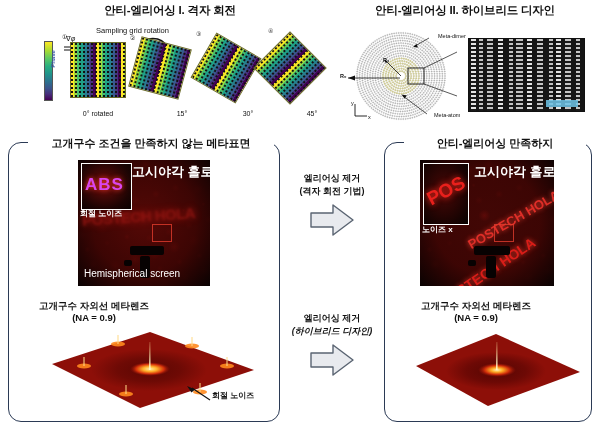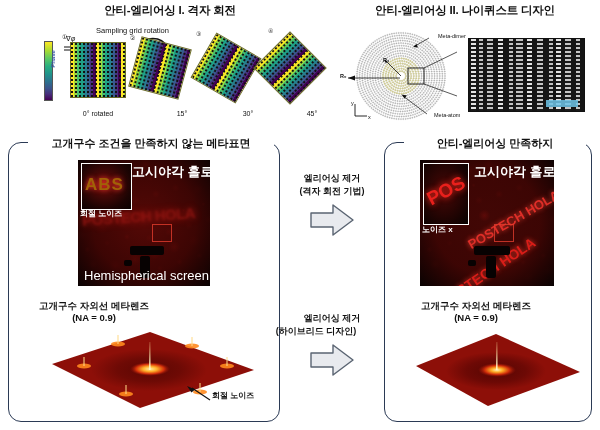--- a/index.html
+++ b/index.html
@@ -83,21 +83,21 @@
     <div class="tilelabel" style="left: 140px; top: 110px; width: 84px;">15°</div>
     <div class="circnum" style="left: 130px; top: 34px;">②</div>
     <div class="tile" style="left: 200px; top: 42px; width: 52px; height: 52px; transform: rotate(30deg); background: radial-gradient(circle at 1.1px 1.1px, rgb(17, 17, 17) 0.85px, transparent 1px) 0px 0px / 4px 4px, linear-gradient(to right, rgb(253, 231, 37) 0%, rgb(253, 231, 37) 6.25%, rgb(159, 218, 58) 6.25%, rgb(159, 218, 58) 12.5%, rgb(74, 193, 109) 12.5%, rgb(74, 193, 109) 18.75%, rgb(31, 161, 135) 18.75%, rgb(31, 161, 135) 25%, rgb(39, 127, 142) 25%, rgb(39, 127, 142) 31.25%, rgb(54, 92, 141) 31.25%, rgb(54, 92, 141) 37.5%, rgb(70, 50, 126) 37.5%, rgb(70, 50, 126) 43.75%, rgb(68, 1, 84) 43.75%, rgb(68, 1, 84) 50%, rgb(253, 231, 37) 50%, rgb(253, 231, 37) 56.25%, rgb(159, 218, 58) 56.25%, rgb(159, 218, 58) 62.5%, rgb(74, 193, 109) 62.5%, rgb(74, 193, 109) 68.75%, rgb(31, 161, 135) 68.75%, rgb(31, 161, 135) 75%, rgb(39, 127, 142) 75%, rgb(39, 127, 142) 81.25%, rgb(54, 92, 141) 81.25%, rgb(54, 92, 141) 87.5%, rgb(70, 50, 126) 87.5%, rgb(70, 50, 126) 93.75%, rgb(68, 1, 84) 93.75%, rgb(68, 1, 84) 100%, rgb(253, 231, 37) 100%, rgb(253, 231, 37) 106.25%, rgb(159, 218, 58) 106.25%, rgb(159, 218, 58) 112.5%, rgb(74, 193, 109) 112.5%, rgb(74, 193, 109) 118.75%, rgb(31, 161, 135) 118.75%, rgb(31, 161, 135) 125%, rgb(39, 127, 142) 125%, rgb(39, 127, 142) 131.25%, rgb(54, 92, 141) 131.25%, rgb(54, 92, 141) 137.5%, rgb(70, 50, 126) 137.5%, rgb(70, 50, 126) 143.75%, rgb(68, 1, 84) 143.75%, rgb(68, 1, 84) 150%);"></div>
     <div class="tilelabel" style="left: 206px; top: 110px; width: 84px;">30°</div>
     <div class="circnum" style="left: 196px; top: 30px;">③</div>
     <div class="tile" style="left: 264px; top: 42px; width: 52px; height: 52px; transform: rotate(45deg); background: radial-gradient(circle at 1.1px 1.1px, rgb(17, 17, 17) 0.85px, transparent 1px) 0px 0px / 4px 4px, linear-gradient(to right, rgb(253, 231, 37) 0%, rgb(253, 231, 37) 6.25%, rgb(159, 218, 58) 6.25%, rgb(159, 218, 58) 12.5%, rgb(74, 193, 109) 12.5%, rgb(74, 193, 109) 18.75%, rgb(31, 161, 135) 18.75%, rgb(31, 161, 135) 25%, rgb(39, 127, 142) 25%, rgb(39, 127, 142) 31.25%, rgb(54, 92, 141) 31.25%, rgb(54, 92, 141) 37.5%, rgb(70, 50, 126) 37.5%, rgb(70, 50, 126) 43.75%, rgb(68, 1, 84) 43.75%, rgb(68, 1, 84) 50%, rgb(253, 231, 37) 50%, rgb(253, 231, 37) 56.25%, rgb(159, 218, 58) 56.25%, rgb(159, 218, 58) 62.5%, rgb(74, 193, 109) 62.5%, rgb(74, 193, 109) 68.75%, rgb(31, 161, 135) 68.75%, rgb(31, 161, 135) 75%, rgb(39, 127, 142) 75%, rgb(39, 127, 142) 81.25%, rgb(54, 92, 141) 81.25%, rgb(54, 92, 141) 87.5%, rgb(70, 50, 126) 87.5%, rgb(70, 50, 126) 93.75%, rgb(68, 1, 84) 93.75%, rgb(68, 1, 84) 100%, rgb(253, 231, 37) 100%, rgb(253, 231, 37) 106.25%, rgb(159, 218, 58) 106.25%, rgb(159, 218, 58) 112.5%, rgb(74, 193, 109) 112.5%, rgb(74, 193, 109) 118.75%, rgb(31, 161, 135) 118.75%, rgb(31, 161, 135) 125%, rgb(39, 127, 142) 125%, rgb(39, 127, 142) 131.25%, rgb(54, 92, 141) 131.25%, rgb(54, 92, 141) 137.5%, rgb(70, 50, 126) 137.5%, rgb(70, 50, 126) 143.75%, rgb(68, 1, 84) 143.75%, rgb(68, 1, 84) 150%);"></div>
     <div class="tilelabel" style="left: 270px; top: 110px; width: 84px;">45°</div>
     <div class="circnum" style="left: 268px; top: 27px;">④</div>
   </div>
 
-<div class="abs ttl" id="top-right-title">안티-엘리어싱 II. 나이퀴스트 디자인</div>
+<div class="abs ttl" id="top-right-title">안티-엘리어싱 II. 하이브리드 디자인</div>
 
 <svg class="abs" id="rings-wrap" viewBox="0 0 118 92">
   <g id="ringsG">
       <circle cx="61.00" cy="46.00" r="0.85" fill="#d8d49a" stroke="#8d8a4e" stroke-width="0.18"></circle>
       <circle cx="60.50" cy="48.13" r="0.85" fill="#d8d49a" stroke="#8d8a4e" stroke-width="0.18"></circle>
       <circle cx="59.12" cy="49.83" r="0.85" fill="#d8d49a" stroke="#8d8a4e" stroke-width="0.18"></circle>
       <circle cx="57.11" cy="50.78" r="0.85" fill="#d8d49a" stroke="#8d8a4e" stroke-width="0.18"></circle>
       <circle cx="54.89" cy="50.78" r="0.85" fill="#d8d49a" stroke="#8d8a4e" stroke-width="0.18"></circle>
       <circle cx="52.88" cy="49.83" r="0.85" fill="#d8d49a" stroke="#8d8a4e" stroke-width="0.18"></circle>
       <circle cx="51.50" cy="48.13" r="0.85" fill="#d8d49a" stroke="#8d8a4e" stroke-width="0.18"></circle>
@@ -1216,26 +1216,26 @@
 <div class="holo" style="left:78px;top:160px;width:132px;height:126px;">
   <div class="abs" id="holoL-bg" style="inset: 0px; background: radial-gradient(72% 78% at 50% 48%, rgba(150, 14, 10, 0.55) 0%, rgba(70, 6, 4, 0.85) 55%, rgb(5, 2, 2) 100%), radial-gradient(2px at 0% 0%, rgba(214, 28, 22, 0.1) 0%, transparent 100%), radial-gradient(3px at 37% 61%, rgba(214, 28, 22, 0.14) 0%, transparent 100%), radial-gradient(4px at 74% 22%, rgba(214, 28, 22, 0.17) 0%, transparent 100%), radial-gradient(5px at 11% 83%, rgba(214, 28, 22, 0.21) 0%, transparent 100%), radial-gradient(6px at 48% 44%, rgba(214, 28, 22, 0.24) 0%, transparent 100%), radial-gradient(2px at 85% 5%, rgba(214, 28, 22, 0.28) 0%, transparent 100%), radial-gradient(3px at 22% 66%, rgba(214, 28, 22, 0.1) 0%, transparent 100%), radial-gradient(4px at 59% 27%, rgba(214, 28, 22, 0.14) 0%, transparent 100%), radial-gradient(5px at 96% 88%, rgba(214, 28, 22, 0.17) 0%, transparent 100%), radial-gradient(6px at 33% 49%, rgba(214, 28, 22, 0.21) 0%, transparent 100%), radial-gradient(2px at 70% 10%, rgba(214, 28, 22, 0.24) 0%, transparent 100%), radial-gradient(3px at 7% 71%, rgba(214, 28, 22, 0.28) 0%, transparent 100%), radial-gradient(4px at 44% 32%, rgba(214, 28, 22, 0.1) 0%, transparent 100%), radial-gradient(5px at 81% 93%, rgba(214, 28, 22, 0.14) 0%, transparent 100%), radial-gradient(6px at 18% 54%, rgba(214, 28, 22, 0.17) 0%, transparent 100%), radial-gradient(2px at 55% 15%, rgba(214, 28, 22, 0.21) 0%, transparent 100%), radial-gradient(3px at 92% 76%, rgba(214, 28, 22, 0.24) 0%, transparent 100%), radial-gradient(4px at 29% 37%, rgba(214, 28, 22, 0.28) 0%, transparent 100%), radial-gradient(5px at 66% 98%, rgba(214, 28, 22, 0.1) 0%, transparent 100%), radial-gradient(6px at 3% 59%, rgba(214, 28, 22, 0.14) 0%, transparent 100%), radial-gradient(2px at 40% 20%, rgba(214, 28, 22, 0.17) 0%, transparent 100%), radial-gradient(3px at 77% 81%, rgba(214, 28, 22, 0.21) 0%, transparent 100%), radial-gradient(4px at 14% 42%, rgba(214, 28, 22, 0.24) 0%, transparent 100%), radial-gradient(5px at 51% 3%, rgba(214, 28, 22, 0.28) 0%, transparent 100%), radial-gradient(6px at 88% 64%, rgba(214, 28, 22, 0.1) 0%, transparent 100%), radial-gradient(2px at 25% 25%, rgba(214, 28, 22, 0.14) 0%, transparent 100%), radial-gradient(3px at 62% 86%, rgba(214, 28, 22, 0.17) 0%, transparent 100%), radial-gradient(4px at 99% 47%, rgba(214, 28, 22, 0.21) 0%, transparent 100%), radial-gradient(5px at 36% 8%, rgba(214, 28, 22, 0.24) 0%, transparent 100%), radial-gradient(6px at 73% 69%, rgba(214, 28, 22, 0.28) 0%, transparent 100%), radial-gradient(2px at 10% 30%, rgba(214, 28, 22, 0.1) 0%, transparent 100%), radial-gradient(3px at 47% 91%, rgba(214, 28, 22, 0.14) 0%, transparent 100%), radial-gradient(4px at 84% 52%, rgba(214, 28, 22, 0.17) 0%, transparent 100%), radial-gradient(5px at 21% 13%, rgba(214, 28, 22, 0.21) 0%, transparent 100%), radial-gradient(6px at 58% 74%, rgba(214, 28, 22, 0.24) 0%, transparent 100%), radial-gradient(2px at 95% 35%, rgba(214, 28, 22, 0.28) 0%, transparent 100%), radial-gradient(3px at 32% 96%, rgba(214, 28, 22, 0.1) 0%, transparent 100%), radial-gradient(4px at 69% 57%, rgba(214, 28, 22, 0.14) 0%, transparent 100%), radial-gradient(5px at 6% 18%, rgba(214, 28, 22, 0.17) 0%, transparent 100%), radial-gradient(6px at 43% 79%, rgba(214, 28, 22, 0.21) 0%, transparent 100%), radial-gradient(2px at 80% 40%, rgba(214, 28, 22, 0.24) 0%, transparent 100%), radial-gradient(3px at 17% 1%, rgba(214, 28, 22, 0.28) 0%, transparent 100%), radial-gradient(4px at 54% 62%, rgba(214, 28, 22, 0.1) 0%, transparent 100%), radial-gradient(5px at 91% 23%, rgba(214, 28, 22, 0.14) 0%, transparent 100%), radial-gradient(6px at 28% 84%, rgba(214, 28, 22, 0.17) 0%, transparent 100%), radial-gradient(2px at 65% 45%, rgba(214, 28, 22, 0.21) 0%, transparent 100%);"></div>
 <div style="position: absolute; left: 4px; top: 48px; font-family: &quot;Liberation Sans&quot;, sans-serif; font-weight: bold; font-size: 15px; letter-spacing: -0.5px; color: rgb(142, 20, 16); white-space: nowrap; transform: rotate(-4deg); text-shadow: rgba(190, 24, 18, 0.9) 0px 0px 7px; opacity: 0.85; filter: blur(1.1px);">POSTECH HOLA</div>
     <div style="position: absolute; background: rgb(7, 2, 2); border-radius: 2px; left: 52px; top: 86px; width: 34px; height: 9px;"></div>
     <div style="position: absolute; background: rgb(7, 2, 2); border-radius: 2px; left: 62px; top: 96px; width: 10px; height: 22px;"></div>
     <div style="position: absolute; background: rgb(7, 2, 2); border-radius: 2px; left: 46px; top: 100px; width: 8px; height: 6px;"></div>
     <div style="position: absolute; left: 74px; top: 64px; width: 18px; height: 16px; border: 1px solid rgba(225, 60, 45, 0.8);"></div>
   </div>
 <div class="inset" style="left:81px;top:163px;width:49px;height:45px;">
   <div class="abs" id="insetL-bg" style="inset: 0px; background: radial-gradient(at 45% 45%, rgba(180, 18, 14, 0.55) 0%, rgb(29, 4, 3) 70%, rgb(11, 2, 1) 100%);"></div>
-  <div class="abs" id="insetL-txt" style="left:3px;top:11px;font-size:17px;font-weight:bold;color:#a16207;
+  <div class="abs" id="insetL-txt" style="left:3px;top:11px;font-size:17px;font-weight:bold;color:#d946ef;
               letter-spacing:1px;text-shadow:0 0 5px #ff3b2e;text-align:right;">ABS</div>
 </div>
 <div class="whitetxt" style="left:132px;top:163px;">고시야각 홀로그램</div>
 <div class="whitetxt" style="left:80px;top:208px;font-size:8px;">회절 노이즈</div>
-<div class="whitetxt" style="left:84px;top:268px;font-weight:normal;font-size:13px;">Hemispherical screen</div>
+<div class="whitetxt" style="left:84px;top:268px;font-weight:normal;font-size:10px;">Hemispherical screen</div>
 
 <div class="lenscap" style="left:14px;top:300px;width:160px;">고개구수 자외선 메타렌즈</div>
 <div class="lenscap" style="left:14px;top:312px;width:160px;">(NA = 0.9)</div>
 <svg class="lens" style="left:22px;top:322px;width:240px;height:90px;" viewBox="0 0 240 90">
   <defs>
     <radialGradient id="discL" cx="50%" cy="50%" r="50%">
       <stop offset="0%" stop-color="#5c0703"></stop>
         <stop offset="55%" stop-color="#6e0a05"></stop>
       <stop offset="100%" stop-color="#8d0f08"></stop>
     </radialGradient>
@@ -1275,21 +1275,21 @@
 </svg>
 <div class="blacktxt" style="left:212px;top:390px;">회절 노이즈</div>
 
 <div class="arrowtxt" style="left:286px;top:172px;width:92px;">엘리어싱 제거</div>
 <div class="arrowtxt" style="left:286px;top:185px;width:92px;">(격자 회전 기법)</div>
 <svg class="abs" style="left:308px;top:202px;width:48px;height:36px;" viewBox="0 0 48 36">
   <polygon points="3,11 25,11 25,3 45,18 25,33 25,25 3,25" fill="#e8eaee" stroke="#5a6472" stroke-width="1.4" stroke-linejoin="round"></polygon>
 </svg>
 
 <div class="arrowtxt" style="left:280px;top:312px;width:104px;">엘리어싱 제거</div>
-<div class="arrowtxt" style="left:264px;top:325px;width:104px;">(하이브리드 디자인)</div>
+<div class="arrowtxt" style="left:280px;top:325px;width:104px;font-style:italic;">(하이브리드 디자인)</div>
 <svg class="abs" style="left:308px;top:342px;width:48px;height:36px;" viewBox="0 0 48 36">
   <polygon points="3,11 25,11 25,3 45,18 25,33 25,25 3,25" fill="#e8eaee" stroke="#5a6472" stroke-width="1.4" stroke-linejoin="round"></polygon>
 </svg>
 
 <div class="panel" style="left:384px;top:142px;width:208px;height:280px;"></div>
 <div class="paneltitle" style="left:404px;top:136px;width:168px;">안티-엘리어싱 만족하지</div>
 
 <div class="holo" style="left:420px;top:160px;width:134px;height:126px;">
   <div class="abs" id="holoR-bg" style="inset: 0px; background: radial-gradient(72% 78% at 50% 48%, rgba(150, 14, 10, 0.42) 0%, rgba(70, 6, 4, 0.85) 55%, rgb(5, 2, 2) 100%), radial-gradient(2px at 0% 0%, rgba(214, 28, 22, 0.1) 0%, transparent 100%), radial-gradient(3px at 37% 61%, rgba(214, 28, 22, 0.14) 0%, transparent 100%), radial-gradient(4px at 74% 22%, rgba(214, 28, 22, 0.17) 0%, transparent 100%), radial-gradient(5px at 11% 83%, rgba(214, 28, 22, 0.21) 0%, transparent 100%), radial-gradient(6px at 48% 44%, rgba(214, 28, 22, 0.24) 0%, transparent 100%), radial-gradient(2px at 85% 5%, rgba(214, 28, 22, 0.28) 0%, transparent 100%), radial-gradient(3px at 22% 66%, rgba(214, 28, 22, 0.1) 0%, transparent 100%), radial-gradient(4px at 59% 27%, rgba(214, 28, 22, 0.14) 0%, transparent 100%), radial-gradient(5px at 96% 88%, rgba(214, 28, 22, 0.17) 0%, transparent 100%), radial-gradient(6px at 33% 49%, rgba(214, 28, 22, 0.21) 0%, transparent 100%), radial-gradient(2px at 70% 10%, rgba(214, 28, 22, 0.24) 0%, transparent 100%), radial-gradient(3px at 7% 71%, rgba(214, 28, 22, 0.28) 0%, transparent 100%), radial-gradient(4px at 44% 32%, rgba(214, 28, 22, 0.1) 0%, transparent 100%), radial-gradient(5px at 81% 93%, rgba(214, 28, 22, 0.14) 0%, transparent 100%), radial-gradient(6px at 18% 54%, rgba(214, 28, 22, 0.17) 0%, transparent 100%), radial-gradient(2px at 55% 15%, rgba(214, 28, 22, 0.21) 0%, transparent 100%), radial-gradient(3px at 92% 76%, rgba(214, 28, 22, 0.24) 0%, transparent 100%), radial-gradient(4px at 29% 37%, rgba(214, 28, 22, 0.28) 0%, transparent 100%), radial-gradient(5px at 66% 98%, rgba(214, 28, 22, 0.1) 0%, transparent 100%), radial-gradient(6px at 3% 59%, rgba(214, 28, 22, 0.14) 0%, transparent 100%), radial-gradient(2px at 40% 20%, rgba(214, 28, 22, 0.17) 0%, transparent 100%), radial-gradient(3px at 77% 81%, rgba(214, 28, 22, 0.21) 0%, transparent 100%), radial-gradient(4px at 14% 42%, rgba(214, 28, 22, 0.24) 0%, transparent 100%), radial-gradient(5px at 51% 3%, rgba(214, 28, 22, 0.28) 0%, transparent 100%), radial-gradient(6px at 88% 64%, rgba(214, 28, 22, 0.1) 0%, transparent 100%), radial-gradient(2px at 25% 25%, rgba(214, 28, 22, 0.14) 0%, transparent 100%), radial-gradient(3px at 62% 86%, rgba(214, 28, 22, 0.17) 0%, transparent 100%), radial-gradient(4px at 99% 47%, rgba(214, 28, 22, 0.21) 0%, transparent 100%), radial-gradient(5px at 36% 8%, rgba(214, 28, 22, 0.24) 0%, transparent 100%), radial-gradient(6px at 73% 69%, rgba(214, 28, 22, 0.28) 0%, transparent 100%);"></div>
 <div style="position: absolute; left: 12px; top: 104px; font-family: &quot;Liberation Sans&quot;, sans-serif; font-weight: bold; font-size: 14px; letter-spacing: 0px; color: rgb(227, 31, 26); white-space: nowrap; transform: rotate(-34deg); text-shadow: rgba(255, 60, 45, 0.95) 0px 0px 5px; opacity: 0.95;">POSTECH HOLA</div>

